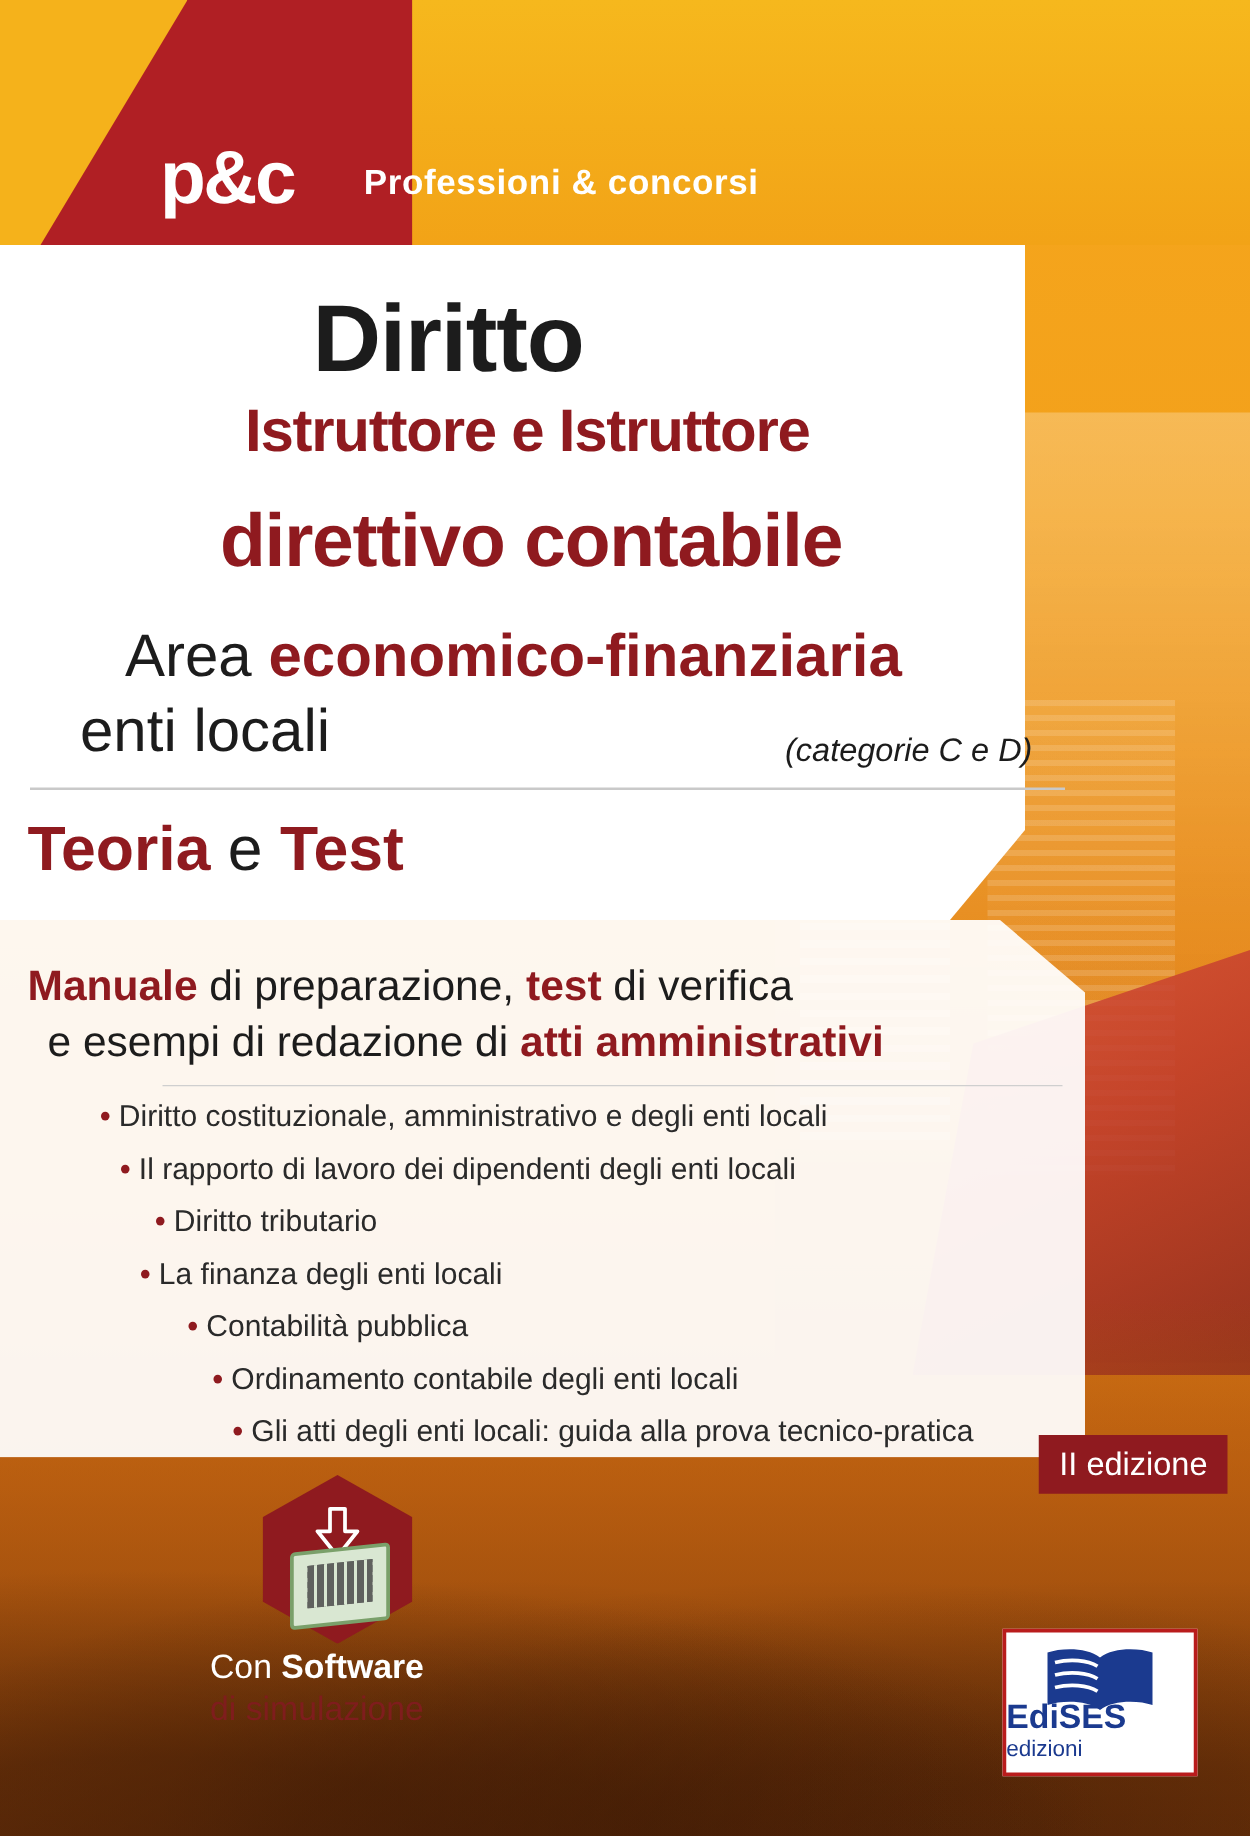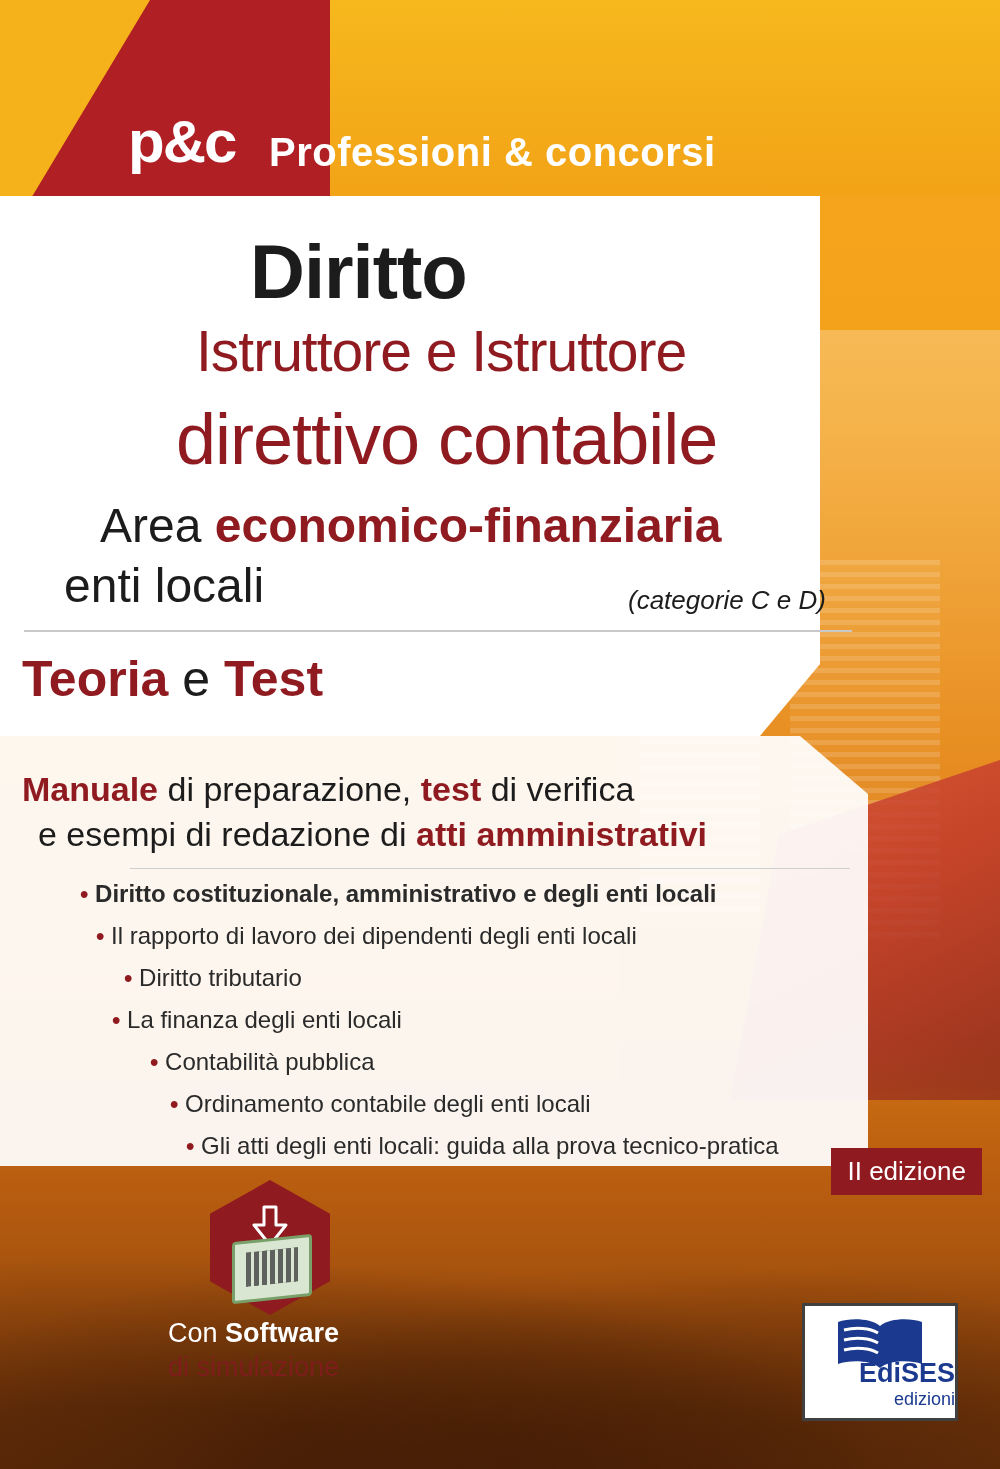--- a/index.html
+++ b/index.html
@@ -39,37 +39,37 @@
     clip-path:polygon(18% 22%, 100% 0%, 100% 100%, 0% 100%);
     opacity:.85;}
   .top-band-dark{position:absolute;left:0;top:0;width:1000px;height:196px;
     background:linear-gradient(180deg,#f6b81d,#f2a317);}
   .red-corner{position:absolute;left:0;top:0;width:330px;height:330px;background:#b01f24;
     clip-path:polygon(0 0, 330px 0, 330px 330px, 165px 246px, 0 330px);}
   .yellow-notch{position:absolute;left:0;top:0;width:150px;height:250px;background:#f5b21b;
     clip-path:polygon(0 0, 150px 0, 0 250px);}
 
   .pc-logo{position:absolute;left:128px;top:112px;color:#fff;font-weight:bold;font-size:60px;letter-spacing:-2px;line-height:1;}
-  .pc-sub{position:absolute;left:269px;top:130px;color:#fff;font-weight:bold;font-size:40px;letter-spacing:.5px;}
+  .pc-sub{position:absolute;left:291px;top:130px;color:#fff;font-weight:bold;font-size:28px;letter-spacing:.5px;}
 
   
   .te-badge{position:absolute;left:40px;top:200px;width:64px;height:64px;border-radius:50%;
     background:#ffffff;display:flex;align-items:center;justify-content:center;}
   .te-badge span{color:#b01f24;font-size:26px;font-style:italic;font-weight:bold;}
   .te-text{position:absolute;left:100px;top:202px;color:#fff;font-weight:bold;font-size:28px;line-height:1.05;}
 
   
   .panel{position:absolute;left:0;top:196px;width:820px;height:540px;background:#fff;
     clip-path:polygon(0 0, 820px 0, 820px 468px, 760px 540px, 0 540px);}
   .panel2{position:absolute;left:0;top:736px;width:868px;height:430px;background:rgba(255,255,255,.93);
     clip-path:polygon(0 0, 800px 0, 868px 58px, 868px 430px, 0 430px);}
 
   .t1{position:absolute;left:250px;top:228px;font-size:76px;font-weight:bold;color:#1c1c1c;letter-spacing:-1px;}
-  .t2{position:absolute;left:196px;top:318px;font-size:57px;font-weight:normal;color:#8f1a1f;letter-spacing:-1px;white-space:nowrap;}
-  .t3{position:absolute;left:176px;top:398px;font-size:72px;font-weight:normal;color:#8f1a1f;letter-spacing:-1px;}
+  .t2{position:absolute;left:196px;top:318px;font-size:48px;font-weight:bold;color:#8f1a1f;letter-spacing:-1px;white-space:nowrap;}
+  .t3{position:absolute;left:176px;top:398px;font-size:60px;font-weight:bold;color:#8f1a1f;letter-spacing:-1px;}
   .t4{position:absolute;left:100px;top:498px;font-size:48px;color:#1c1c1c;}
   .t4 b{color:#8f1a1f;}
   .t5{position:absolute;left:64px;top:558px;font-size:48px;color:#1c1c1c;}
   .t6{position:absolute;left:628px;top:585px;font-size:26px;font-style:italic;color:#1c1c1c;}
 
   .divider{position:absolute;left:24px;top:630px;width:828px;height:2px;background:#c9c9c9;}
   .t7{position:absolute;left:22px;top:650px;font-size:50px;color:#8f1a1f;}
   .t7 .light{color:#1c1c1c;}
   .t7 b{font-weight:bold;}
 
@@ -77,21 +77,21 @@
   .s1{position:absolute;left:22px;top:770px;font-size:34px;color:#1c1c1c;}
   .s1 b{color:#8f1a1f;font-weight:bold;}
   .s2{position:absolute;left:38px;top:815px;font-size:34px;color:#1c1c1c;}
   .s2 b{color:#8f1a1f;font-weight:bold;}
   .divider2{position:absolute;left:130px;top:868px;width:720px;height:1px;background:#cfcfcf;}
 
   .bullets{position:absolute;left:0;top:880px;width:868px;}
   .bullets li{list-style:none;font-size:24px;color:#2a2a2a;margin:0 0 14px 0;text-align:left;}
   .bullets li:before{content:"• ";color:#8f1a1f;font-weight:bold;}
   .bullets{padding:0;margin:0;}
-  .b0{padding-left:80px;font-weight:bold;}
+  .b0{padding-left:80px;}
   .b1{padding-left:96px;}
   .b2{padding-left:124px;}
   .b3{padding-left:112px;}
   .b4{padding-left:150px;}
   .b5{padding-left:170px;}
   .b6{padding-left:186px;}
 
   
   .edition{position:absolute;right:18px;top:1148px;background:#8f1a1f;color:#fff;
     font-size:26px;padding:8px 16px;}
@@ -105,21 +105,21 @@
   .sw-keys{position:absolute;left:246px;top:1250px;width:52px;height:34px;
     background:repeating-linear-gradient(90deg,#4a4a4a 0 5px,#d9e7d2 5px 8px),
                repeating-linear-gradient(0deg,#4a4a4a 0 5px,#d9e7d2 5px 8px);
     transform:skewY(-6deg);opacity:.85;}
   .sw-t1{position:absolute;left:168px;top:1318px;font-size:27px;color:#ffffff;}
   .sw-t1 b{font-weight:bold;margin-top:28px;}
   .sw-t2{position:absolute;left:168px;top:1352px;font-size:27px;color:#7f1d1d;}
 
   
   .pub{position:absolute;right:42px;bottom:48px;width:150px;height:112px;background:#fff;
-    border:3px solid #404040;display:flex;flex-direction:column;align-items:flex-end;justify-content:flex-end;}
+    border:3px solid #b91c1c;display:flex;flex-direction:column;align-items:flex-start;justify-content:flex-end;}
   .pub .book{position:absolute;top:8px;left:50%;transform:translateX(-50%);}
   .pub .name{font-size:27px;color:#1b3a8f;font-weight:bold;line-height:1;margin-bottom:2px;}
   .pub .name em{font-style:normal;}
   .pub .sub{font-size:18px;color:#1b3a8f;margin-bottom:8px;}
 </style>
 </head>
 <body>
 
 <div class="cover">
 

